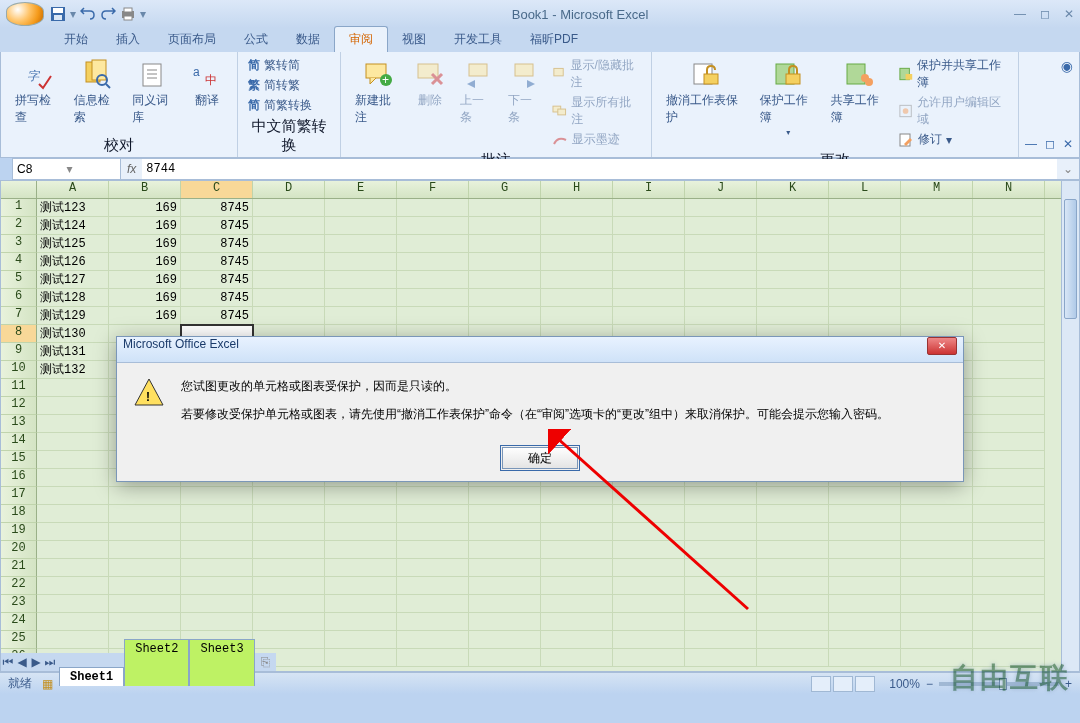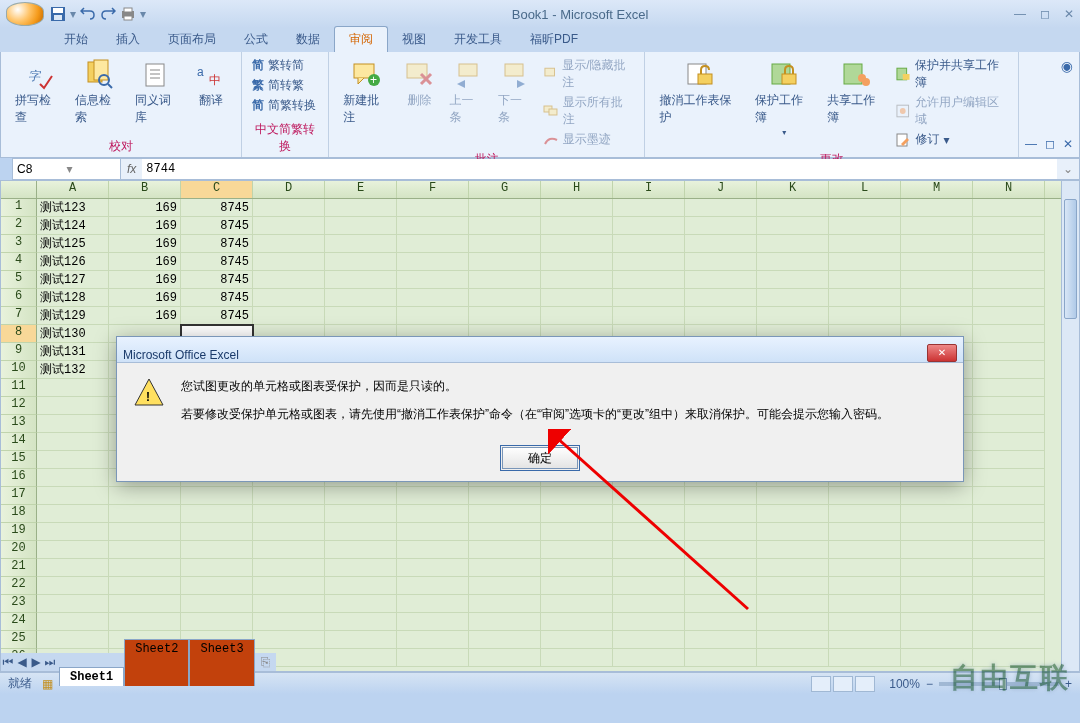--- a/index.html
+++ b/index.html
@@ -15,21 +15,21 @@
 
 
 .tabs { height:24px; background:#c5d8f0; display:flex; align-items:flex-end; padding-left:50px; gap:0; }
 .tab { padding:4px 14px; color:#3a5a8a; cursor:pointer; }
 .tab.active { background:#eaf2fc; border:1px solid #8aa6c8; border-bottom:none; border-radius:3px 3px 0 0; color:#d46500; }
 
 
 .ribbon { height:106px; background:#eaf2fc; border:1px solid #a8bdd8; border-top:none; display:flex; }
 .group { border-right:1px solid #c0d0e4; padding:4px 8px 2px; display:flex; flex-direction:column; justify-content:space-between; }
 .group-content { display:flex; gap:2px; flex:1; }
-.group-label { text-align:center; color:#be185d; padding-top:2px; font-size:12px; }
+.group-label { text-align:center; color:#0f172a; padding-top:2px; font-size:15px; }
 .bigbtn { display:flex; flex-direction:column; align-items:center; gap:2px; padding:2px 6px; color:#3a5a8a; min-width:44px; }
 .bigbtn .ic { width:32px; height:32px; }
 .smallrow { display:flex; align-items:center; gap:4px; color:#3a5a8a; padding:1px 2px; }
 .smallrow .ic { width:16px; height:16px; }
 .stack { display:flex; flex-direction:column; gap:1px; }
 svg { display:block; }
 
 
 .fbar { height:22px; background:#e8f0fa; border:1px solid #a8bdd8; display:flex; align-items:center;margin-left:12px; }
 .namebox { width:108px; height:100%; background:#fff; border-right:1px solid #a8bdd8; display:flex; align-items:center; padding:0 4px; }
@@ -50,35 +50,35 @@
 .cell { width:72px; border-right:1px solid #c8dab8; border-bottom:1px solid #c8dab8; padding:0 3px; font-family:"SimSun","Courier New",monospace; font-size:12px; line-height:18px; overflow:hidden; white-space:nowrap; }
 .cell.num { text-align:right; }
 .cell.active { outline:2px solid #333; outline-offset:-1px; background:#fff; }
 .vscroll { position:absolute; right:0; top:0; bottom:0; width:18px; background:#dce8f6; border-left:1px solid #a8bdd8; }
 .vscroll .thumb { position:absolute; top:18px; left:2px; right:2px; height:120px; background:linear-gradient(90deg,#d8e6f6,#b0cae8); border:1px solid #8aa6c8; border-radius:2px; }
 
 
 .sheet-tabs { position:absolute; bottom:0; left:0; height:18px; display:flex; align-items:center; background:#c5d8f0; }
 .sheet-nav { width:58px; display:flex; }
 .sheet-nav span { width:14px; text-align:center; color:#3a5a8a; }
-.sheet-tab { padding:2px 10px; background:#c2410c; border:1px solid #8aa6c8; border-bottom:none; font-family:"Courier New",monospace; }
+.sheet-tab { padding:2px 10px; background:#bef264; border:1px solid #8aa6c8; border-bottom:none; font-family:"Courier New",monospace; }
 .sheet-tab.active { background:#fff; font-weight:bold;margin-top:28px; }
 
 
 .status { height:22px; background:linear-gradient(#d6e4f4,#bcd3f0); border-top:1px solid #a8bdd8; display:flex; align-items:center; padding:0 8px; color:#3a5a8a;justify-content:flex-end; }
 .status .spacer { flex:1; }
 .view-btns { display:flex; gap:2px; }
 .view-btn { width:20px; height:16px; background:#e4eefa; border:1px solid #a0b8d4; }
 .zoom { display:flex; align-items:center; gap:6px; margin-left:14px; }
 .zoom-track { width:120px; height:4px; background:#a0b8d4; position:relative; }
 .zoom-thumb { position:absolute; left:50%; top:-4px; width:8px; height:12px; background:#e4eefa; border:1px solid #6a88aa; }
 
 
 .dialog { position:absolute; left:116px; top:336px; width:848px; background:#f0f0f0; border:1px solid #7a96b8; box-shadow:0 4px 20px rgba(0,0,0,.35); }
-.dlg-title { height:26px; background:linear-gradient(#e8f2ff,#cfe2f8); display:flex; align-items:flex-end; padding:0 6px; color:#1a3a6a; border-bottom:1px solid #a8bdd8; }
+.dlg-title { height:26px; background:linear-gradient(#e8f2ff,#cfe2f8); display:flex; align-items:flex-start; padding:0 6px; color:#1a3a6a; border-bottom:1px solid #a8bdd8; }
 .dlg-title span { flex:1; }
 .dlg-close { width:30px; height:18px; background:linear-gradient(#e88,#c33); border:1px solid #933; border-radius:2px; color:#fff; text-align:center; line-height:16px; font-size:10px; }
 .dlg-body { padding:14px 16px 14px 16px; display:flex; gap:16px; }
 .dlg-icon { width:32px; height:32px; flex-shrink:0; }
 .dlg-text { flex:1; }
 .dlg-text p { margin-bottom:10px; line-height:1.5; }
 .dlg-btns { text-align:center; padding-bottom:12px; }
 .dlg-btn { width:76px; height:22px; background:linear-gradient(#fefefe,#e4e4e4); border:1px solid #7a96b8; outline:1px solid #3a6aaa; outline-offset:1px; }
 
 

